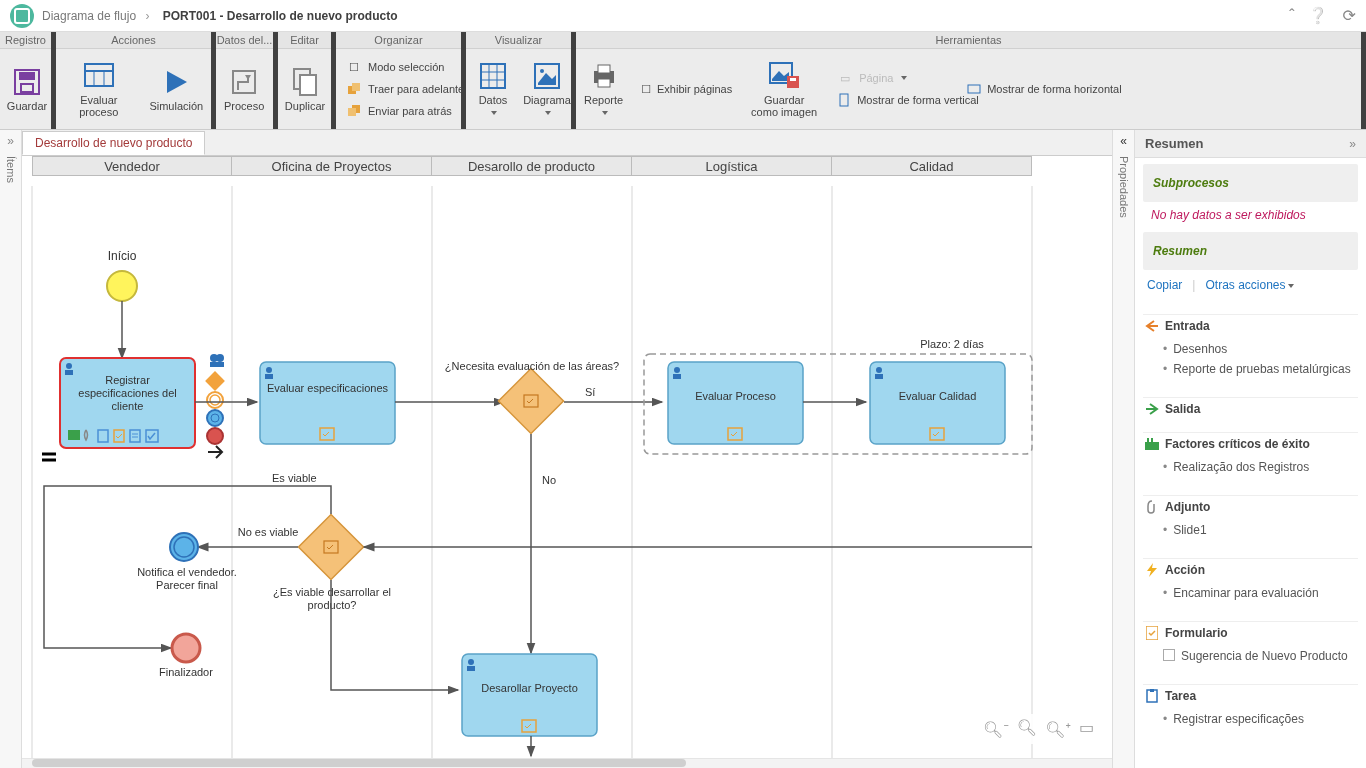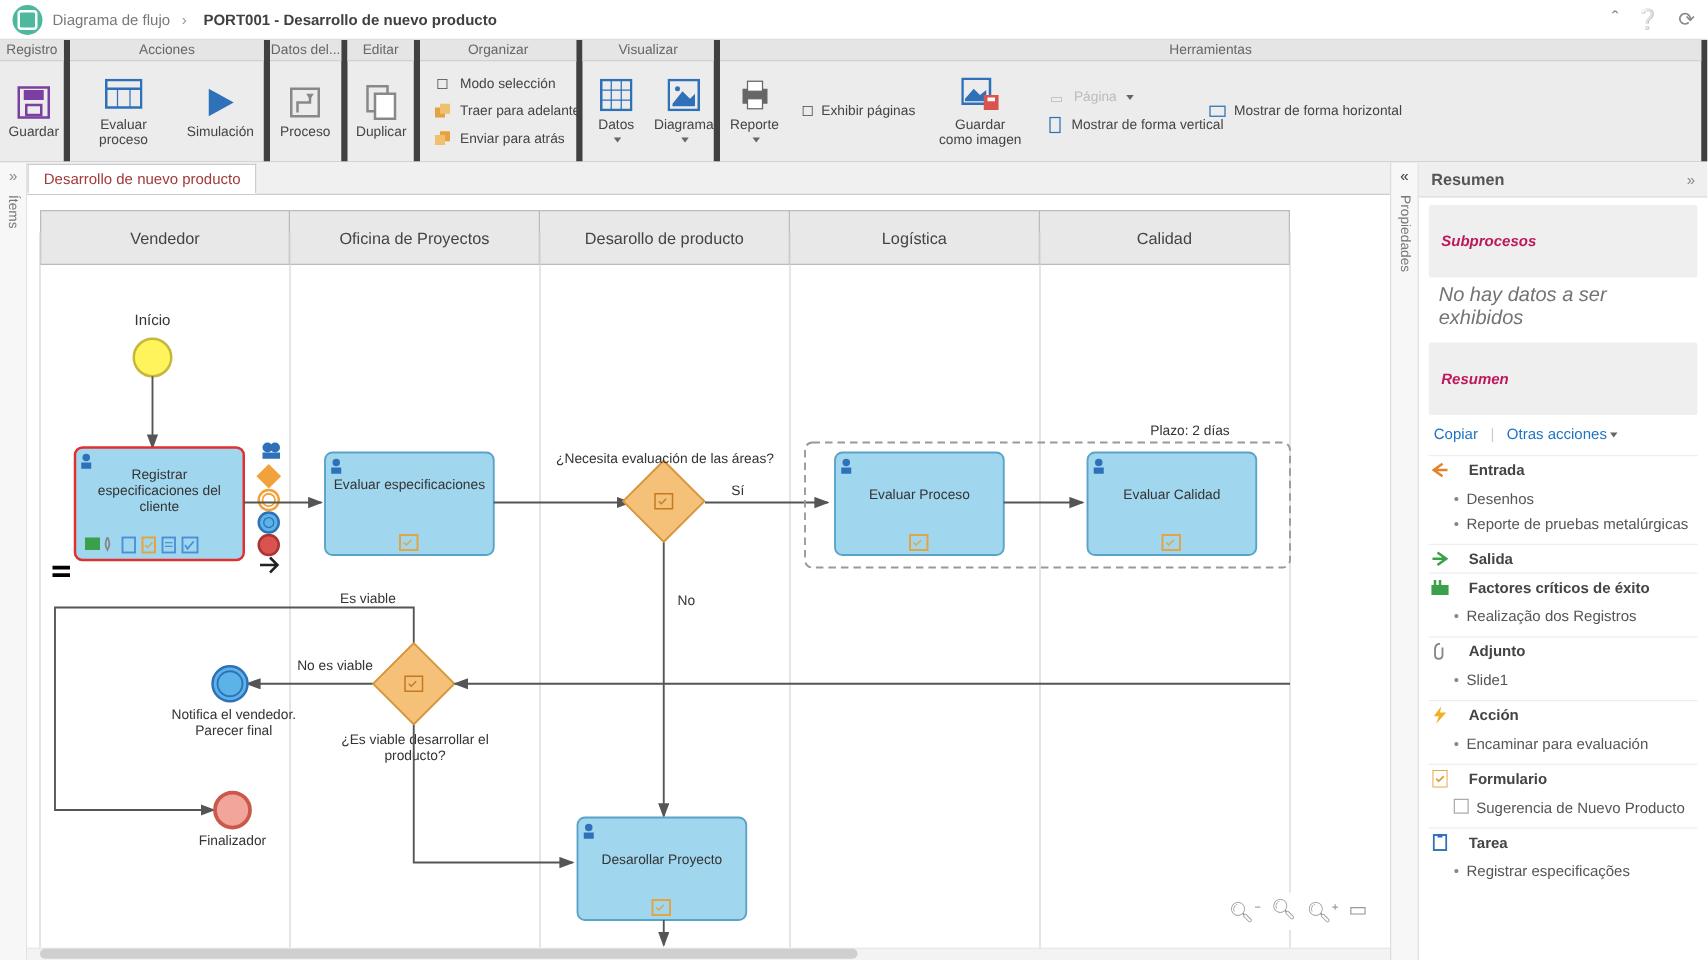--- a/index.html
+++ b/index.html
@@ -35,44 +35,44 @@
 .side-collapse .vlabel { writing-mode: vertical-rl; font-size: 11px; color: #777; margin-top: 8px; }
 
 
 .canvas-wrap { flex: 1; display: flex; flex-direction: column; background: #fbfbfb; position: relative; min-width: 0; }
 .tabstrip { height: 26px; display: flex; border-bottom: 1px solid #ccc; background: #f0f0f0; }
 .tab { padding: 4px 12px; font-size: 12px; background: #fff; border: 1px solid #ccc; border-bottom: 1px solid #fff; color: #a33a3a; margin-top: 1px; }
 .canvas { flex: 1; position: relative; overflow: hidden; background: #fff; }
 .canvas svg { position: absolute; top: 0; left: 0; }
 
 
-.lanes-header { position: absolute; top: 12px; left: 10px; height: 44px; display: flex; }
+.lanes-header { position: absolute; top: 0; left: 10px; height: 20px; display: flex; }
 .lane-h { border: 1px solid #bbb; background: #e8e8e8; display: flex; align-items: center; justify-content: center; font-size: 13px; color: #444; border-left: none; }
 .lane-h:first-child { border-left: 1px solid #bbb; }
 
 
 .zoom-controls { position: absolute; bottom: 14px; right: 14px; display: flex; gap: 8px; background: rgba(255,255,255,0.9); padding: 4px; }
 .zoom-controls span { color: #999; font-size: 16px; cursor: pointer; }
 
 
 .prop-collapse { width: 22px; background: #f7f7f7; border-left: 1px solid #ddd; display: flex; flex-direction: column; align-items: center; padding-top: 4px; }
 .prop-collapse .vlabel { writing-mode: vertical-rl; font-size: 11px; color: #777; margin-top: 8px; }
 
 
 .rpanel { width: 232px; background: #fff; border-left: 1px solid #ddd; display: flex; flex-direction: column; }
 .rpanel-head { background: #efefef; padding: 6px 10px; display: flex; align-items: center; border-bottom: 1px solid #ddd; }
 .rpanel-head b { font-size: 13px; color: #555; }
 .rpanel-head .chev { margin-left: auto; color: #888; font-size: 12px; }
 .rpanel-body { flex: 1; overflow-y: auto; padding: 6px 8px; }
-.section-h { background: #efefef; padding: 22px 10px; font-size: 12px; color: #be185d; font-style: italic; font-weight: bold; margin-bottom: 4px; border-radius: 2px; }
-.section-empty { font-size: 16px; color: #737373; font-style: italic; padding: 2px 8px 10px; }
+.section-h { background: #efefef; padding: 12px 10px; font-size: 12px; color: #4d7c0f; font-style: italic; font-weight: bold; margin-bottom: 4px; border-radius: 2px; }
+.section-empty { font-size: 12px; color: #be185d; font-style: italic; padding: 2px 8px 10px; }
 .rmenu { display: flex; gap: 10px; font-size: 12px; padding: 4px 4px 10px; }
 .rmenu a { color: #1f74c0; text-decoration: none; cursor: pointer; }
 .rmenu .sep { color: #ccc; }
-.rcat { display: flex; align-items: center; gap: 16px; font-weight: bold; font-size: 12px; color: #444; padding: 4px 2px; border-top: 1px solid #eee; }
+.rcat { display: flex; align-items: center; gap: 6px; font-weight: bold; font-size: 12px; color: #444; padding: 4px 2px; border-top: 1px solid #eee; margin-top: 12px; }
 .rcat:first-of-type { border-top: none; }
 .rcat .caticon { width: 14px; height: 14px; display: inline-flex; align-items: center; justify-content: center; }
 .rlist { list-style: none; padding: 2px 0 6px 20px; }
 .rlist li { font-size: 12px; color: #555; padding: 3px 0; }
 .rlist li::before { content: "•"; color: #888; margin-right: 6px; }
 .rlist.checkbox li::before { content: ""; display: inline-block; width: 10px; height: 10px; border: 1px solid #aaa; margin-right: 6px; vertical-align: -1px; }
 
 
 .caret { display: inline-block; width: 0; height: 0; border-left: 3px solid transparent; border-right: 3px solid transparent; border-top: 4px solid #666; margin-left: 2px; vertical-align: middle; }
 

